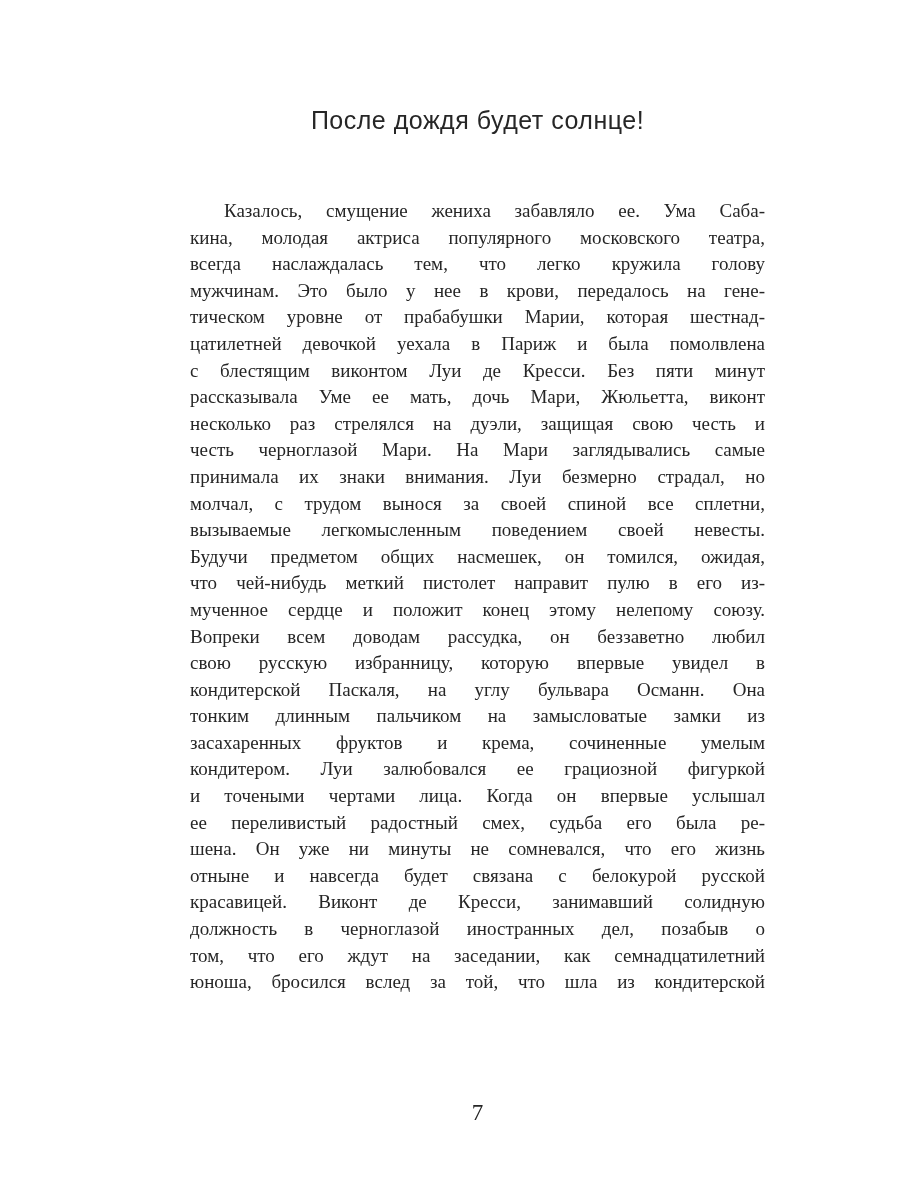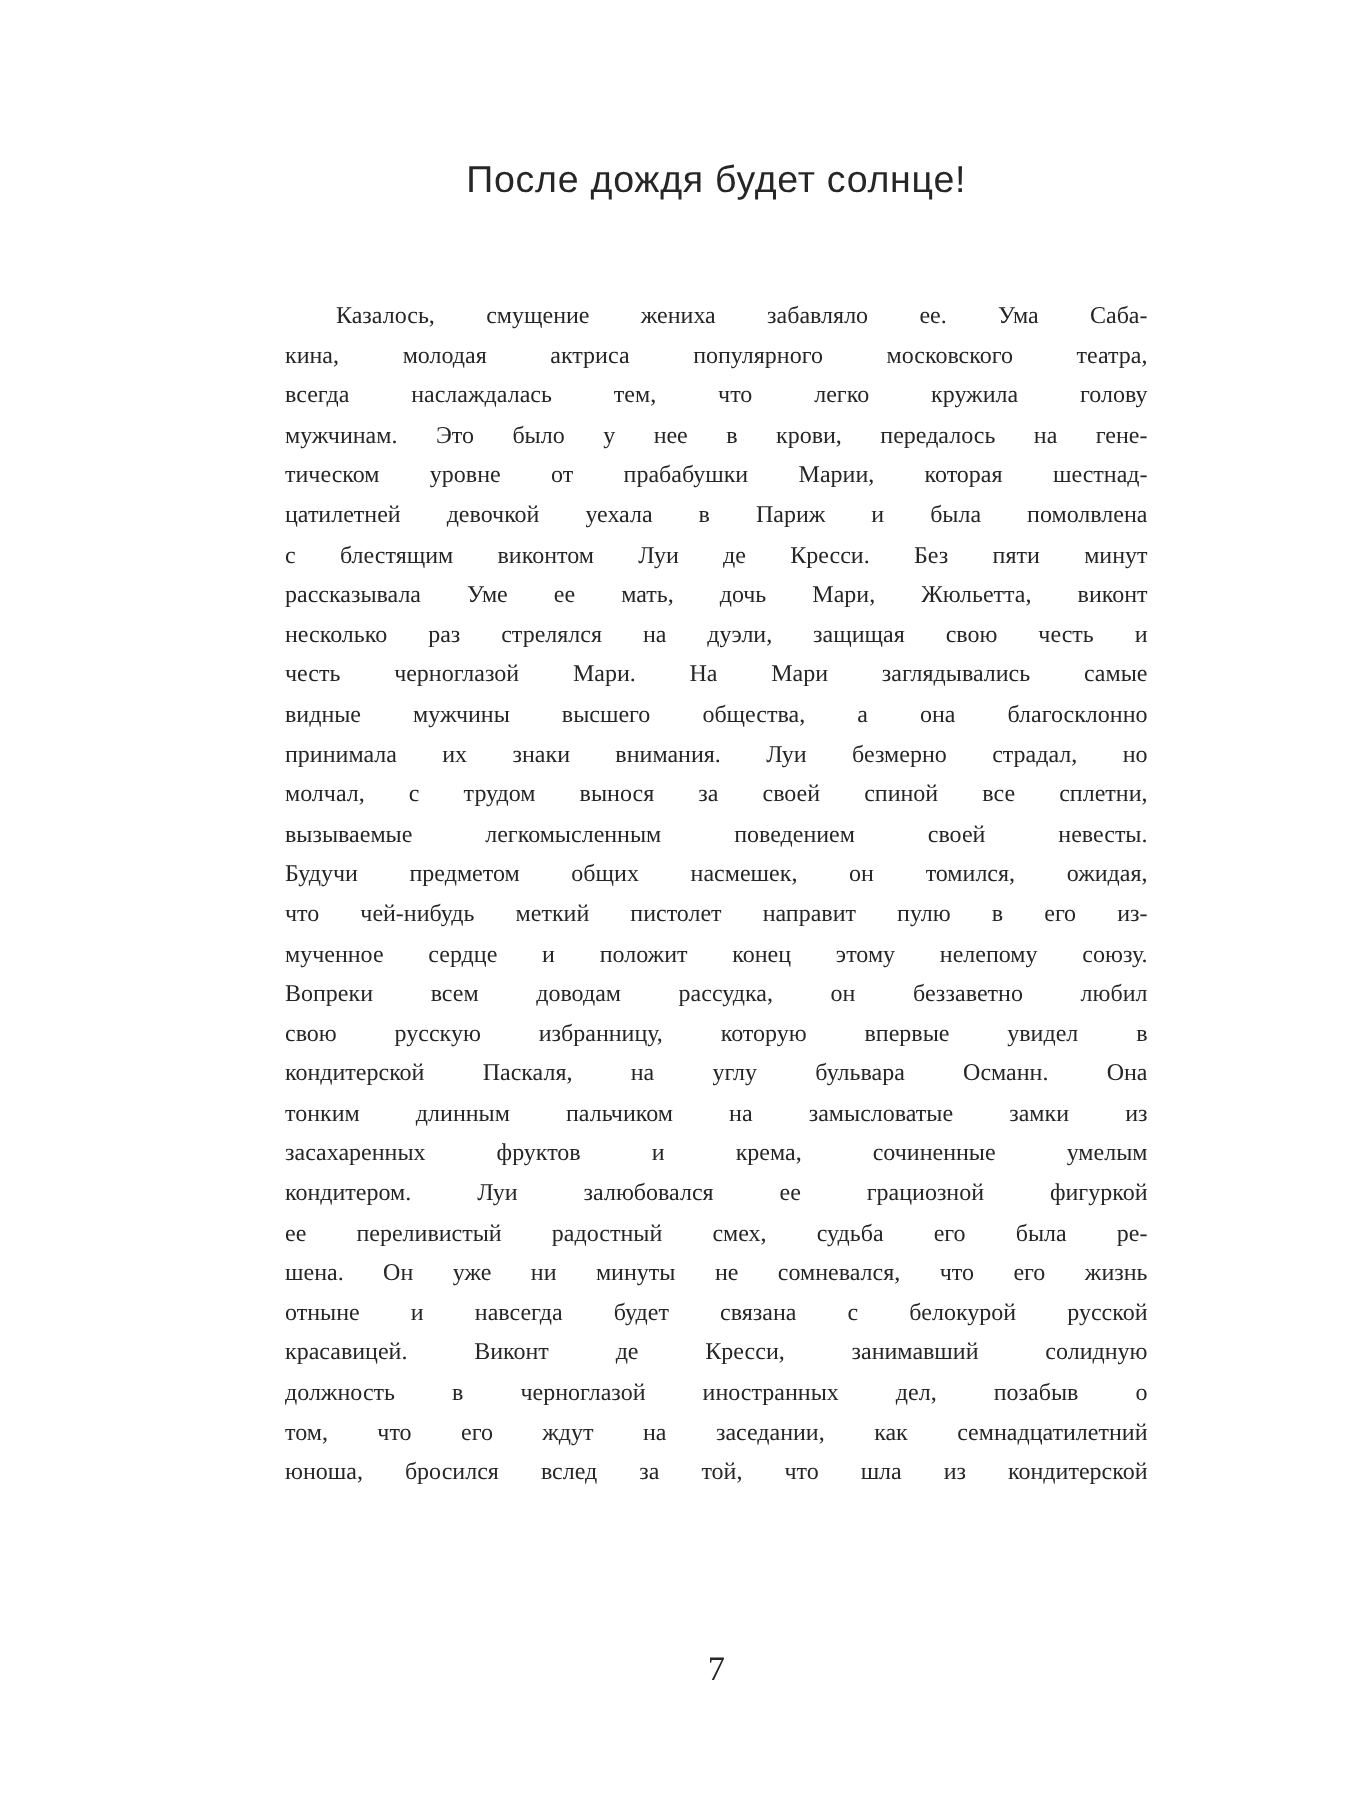--- a/index.html
+++ b/index.html
@@ -29,21 +29,21 @@
     font-size: 25px;
     font-weight: 400;
     letter-spacing: 0.5px;
     color: var(--text-color);
   }
   .text-block {
     position: absolute;
     left: 190px;
     top: 198px;
     width: 575px;
-    font-size: 16px;
+    font-size: 19px;
     line-height: 26.6px;
     color: var(--text-color);
     font-family: Liberation Serif, serif;
   }
   .text-block .line {
     text-align: justify;
     text-align-last: justify;
     white-space: normal;
   }
   .text-block .line.first {
@@ -69,33 +69,33 @@
       <div class="line first">Казалось, смущение жениха забавляло ее. Ума Саба-</div>
       <div class="line">кина, молодая актриса популярного московского театра,</div>
       <div class="line">всегда наслаждалась тем, что легко кружила голову</div>
       <div class="line">мужчинам. Это было у нее в крови, передалось на гене-</div>
       <div class="line">тическом уровне от прабабушки Марии, которая шестнад-</div>
       <div class="line">цатилетней девочкой уехала в Париж и была помолвлена</div>
       <div class="line">с блестящим виконтом Луи де Кресси. Без пяти минут</div>
       <div class="line">рассказывала Уме ее мать, дочь Мари, Жюльетта, виконт</div>
       <div class="line">несколько раз стрелялся на дуэли, защищая свою честь и</div>
       <div class="line">честь черноглазой Мари. На Мари заглядывались самые</div>
-      <div class="line">видные мужчины высшего общества, а она благосклонно</div>
       <div class="line">принимала их знаки внимания. Луи безмерно страдал, но</div>
       <div class="line">молчал, с трудом вынося за своей спиной все сплетни,</div>
       <div class="line">вызываемые легкомысленным поведением своей невесты.</div>
       <div class="line">Будучи предметом общих насмешек, он томился, ожидая,</div>
       <div class="line">что чей-нибудь меткий пистолет направит пулю в его из-</div>
       <div class="line">мученное сердце и положит конец этому нелепому союзу.</div>
       <div class="line">Вопреки всем доводам рассудка, он беззаветно любил</div>
       <div class="line">свою русскую избранницу, которую впервые увидел в</div>
       <div class="line">кондитерской Паскаля, на углу бульвара Османн. Она</div>
       <div class="line">тонким длинным пальчиком на замысловатые замки из</div>
       <div class="line">засахаренных фруктов и крема, сочиненные умелым</div>
       <div class="line">кондитером. Луи залюбовался ее грациозной фигуркой</div>
+      <div class="line">и точеными чертами лица. Когда он впервые услышал</div>
       <div class="line">ее переливистый радостный смех, судьба его была ре-</div>
       <div class="line">шена. Он уже ни минуты не сомневался, что его жизнь</div>
       <div class="line">отныне и навсегда будет связана с белокурой русской</div>
       <div class="line">красавицей. Виконт де Кресси, занимавший солидную</div>
       <div class="line">должность в черноглазой иностранных дел, позабыв о</div>
       <div class="line">том, что его ждут на заседании, как семнадцатилетний</div>
       <div class="line">юноша, бросился вслед за той, что шла из кондитерской</div>
     </div>
 
   <div class="folio">7</div>

